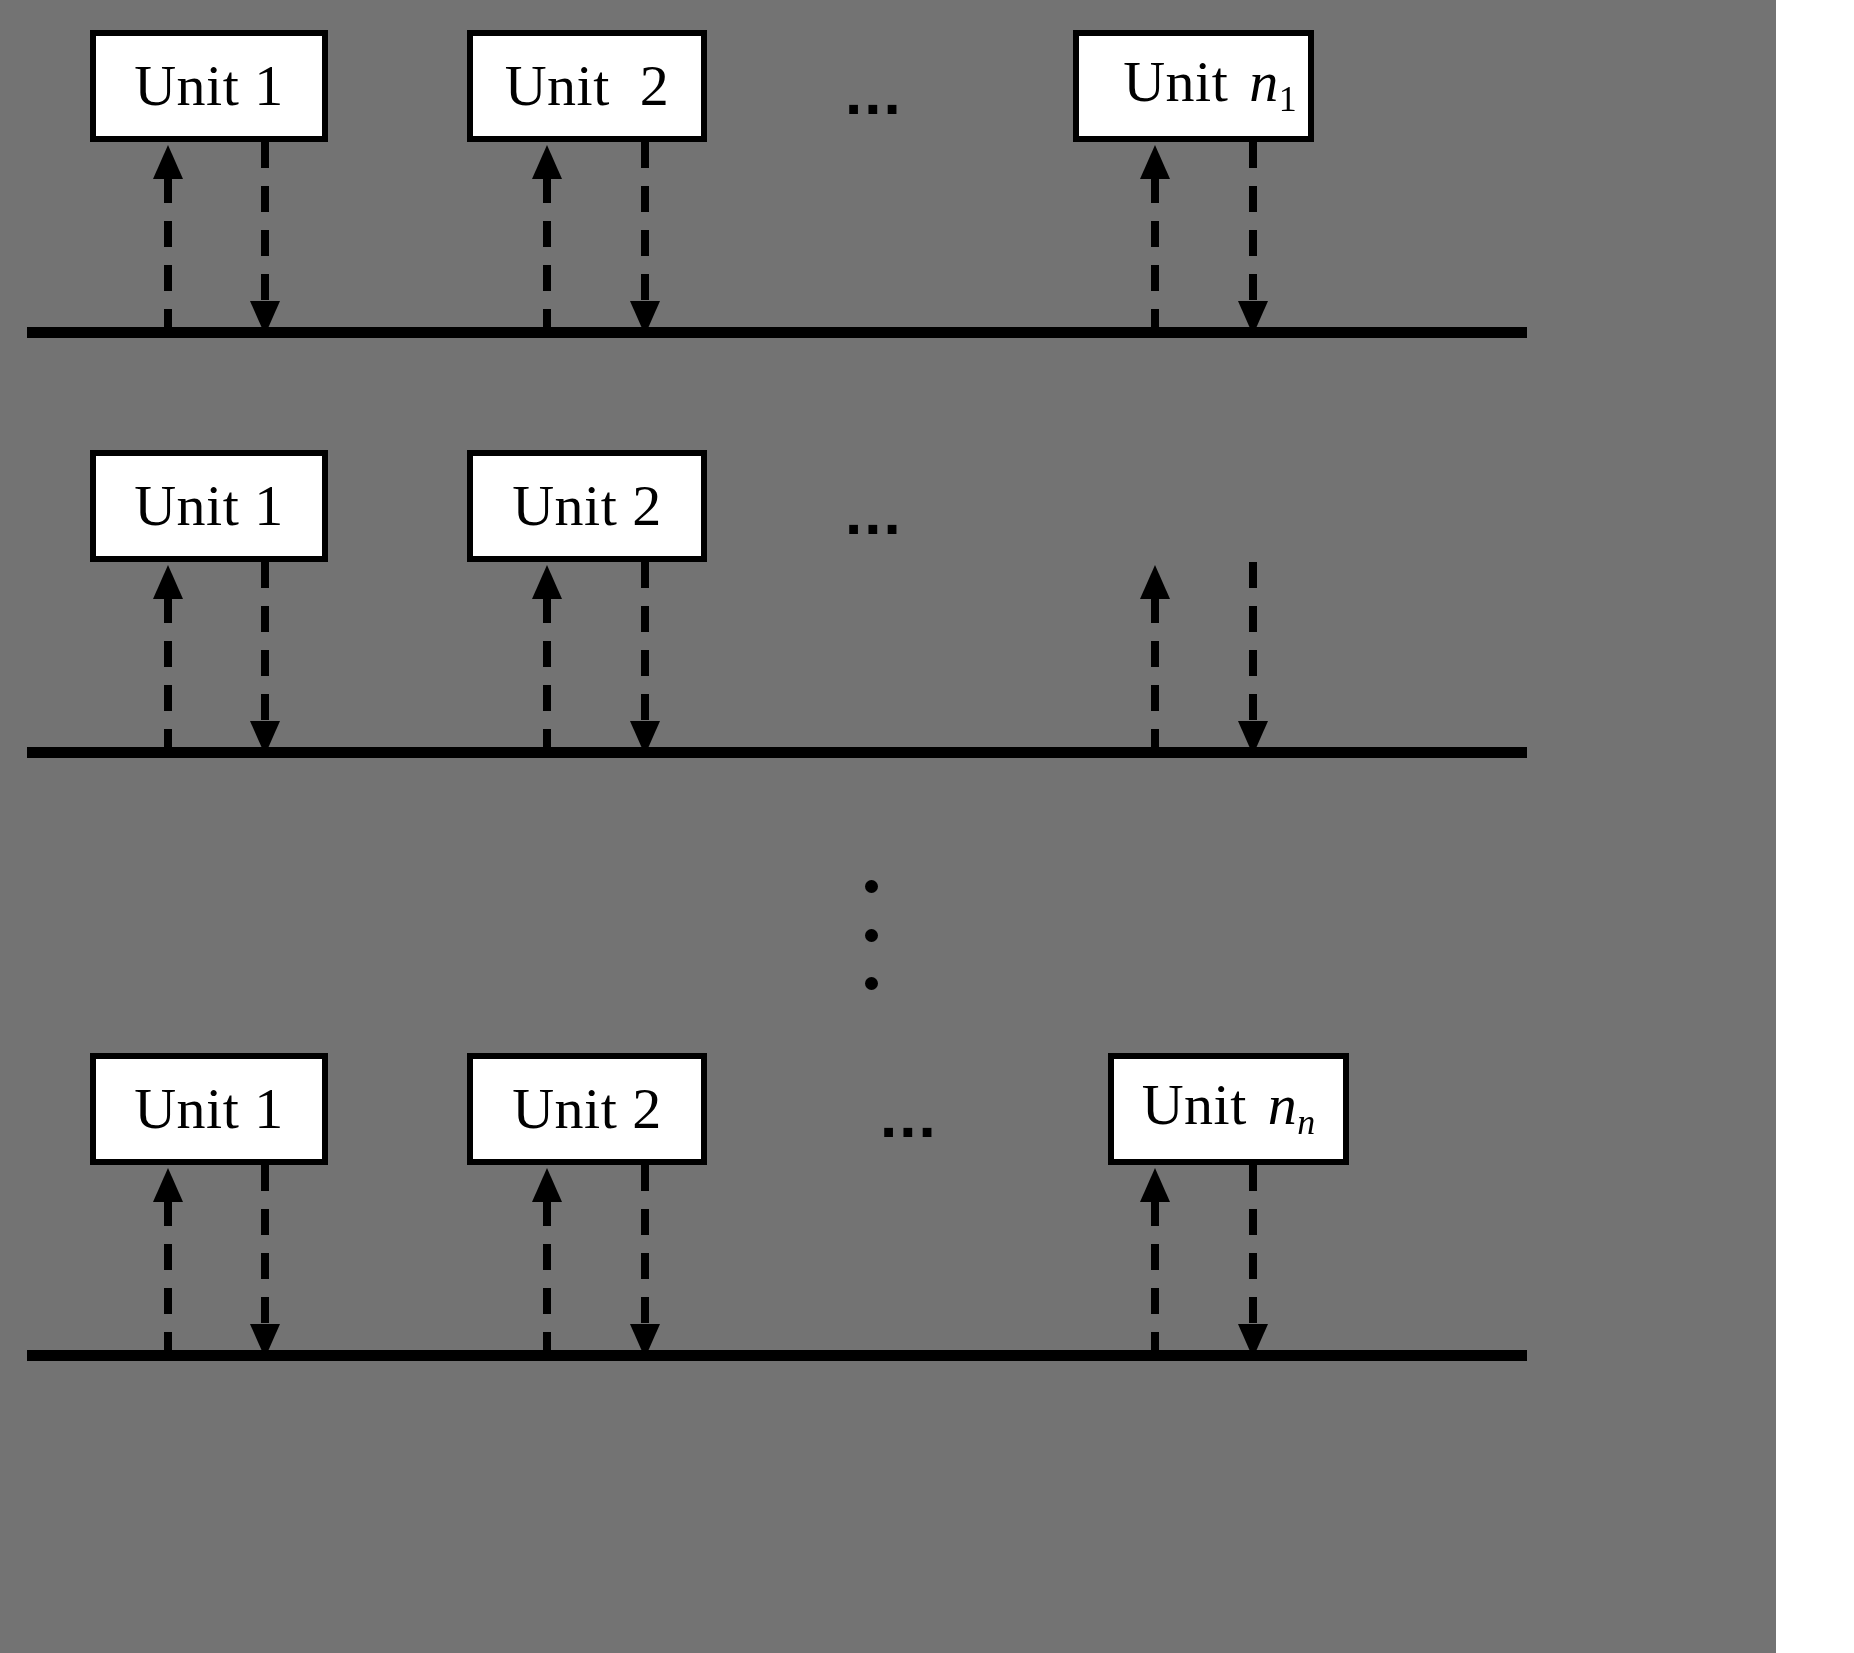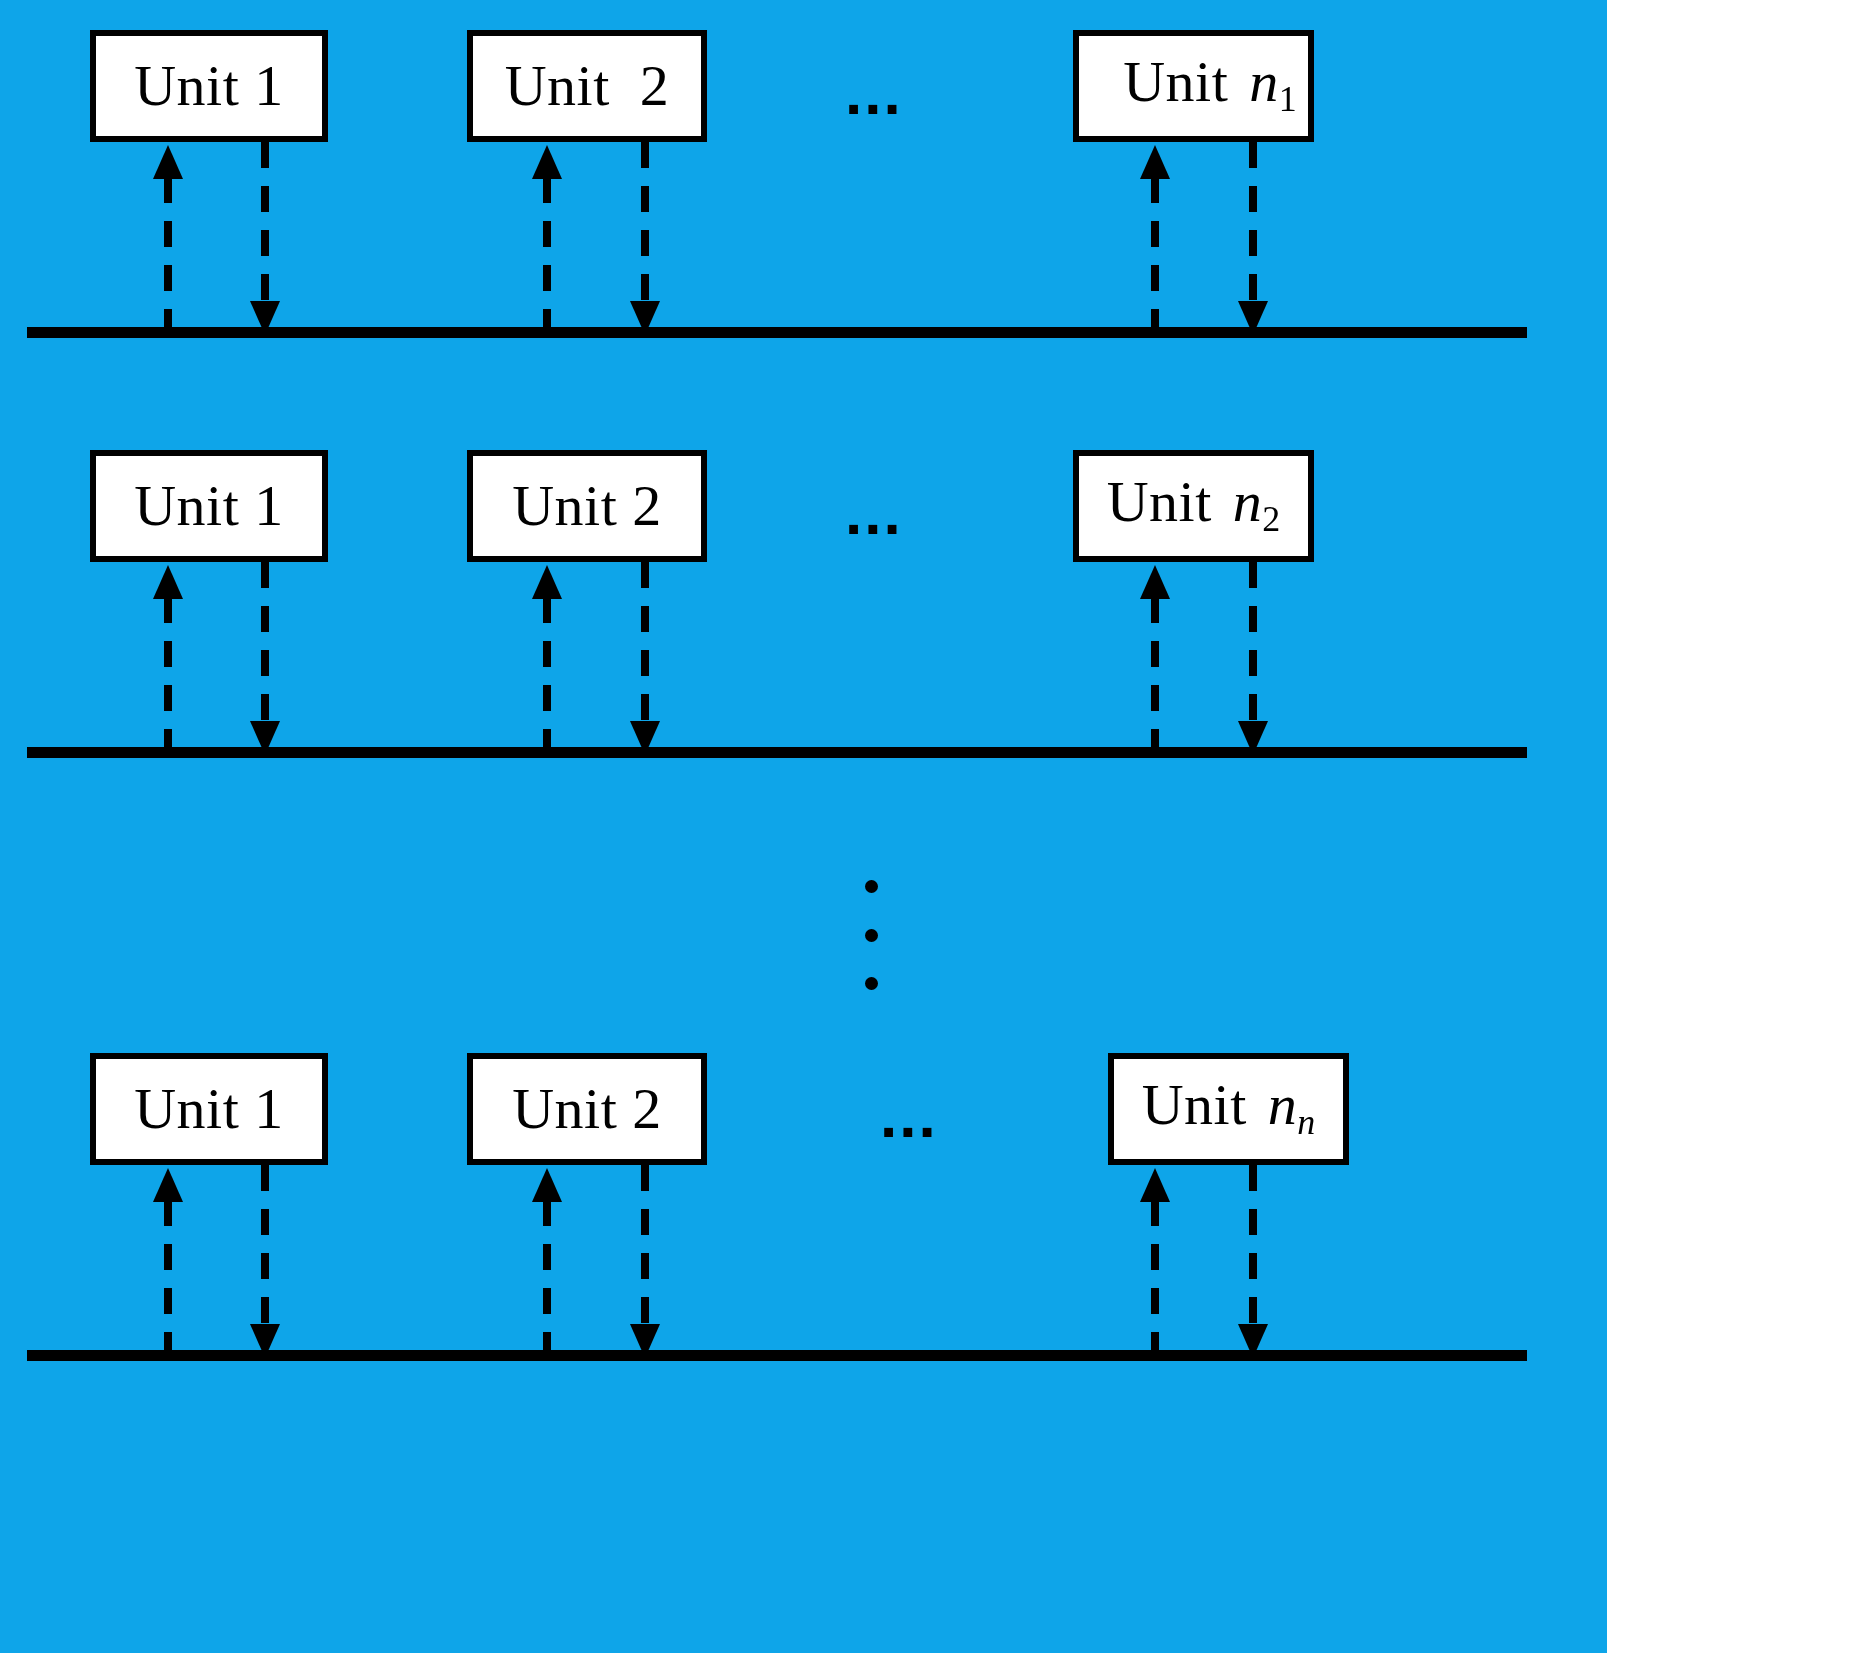--- a/index.html
+++ b/index.html
@@ -7,23 +7,23 @@
     margin: 0;
     padding: 0;
     background: #ffffff;
   }
   body {
     font-family: "Liberation Serif", "DejaVu Serif", serif;
     color: #000000;
   }
   #canvas {
     position: relative;
-    width: 1607px;
+    width: 1776px;
     height: 1653px;
-    background: #0ea5e9;
+    background: #737373;
     overflow: hidden;
   }
 
   
   .bus-row {
     position: absolute;
     left: 0;
     width: 1854px;
   }
 
@@ -191,25 +191,20 @@
     </div>
 
     <div class="unit-box" style="left:467px; top:30px; width:240px; height:112px;">
       <span class="unit-label">
         <span>Unit</span>&nbsp;<span>2</span>
       </span>
     </div>
 
     <div class="h-ellipsis" style="left:845px; top:62px;">...</div>
 
-    <div class="unit-box" style="left:1073px; top:30px; width:241px; height:112px;">
-      <span class="unit-label">
-        <span>Unit</span>&nbsp;<span class="var">n</span><span class="sub-num">2</span>
-      </span>
-    </div>
 
     <div class="connector" style="left:153px; top:145px; height:187px;">
       <div class="arrowhead up"></div>
       <div class="stem" style="top:32px; height:155px;"></div>
     </div>
     <div class="connector" style="left:250px; top:142px; height:193px;">
       <div class="stem" style="top:0px; height:159px;"></div>
       <div class="arrowhead down"></div>
     </div>
 

